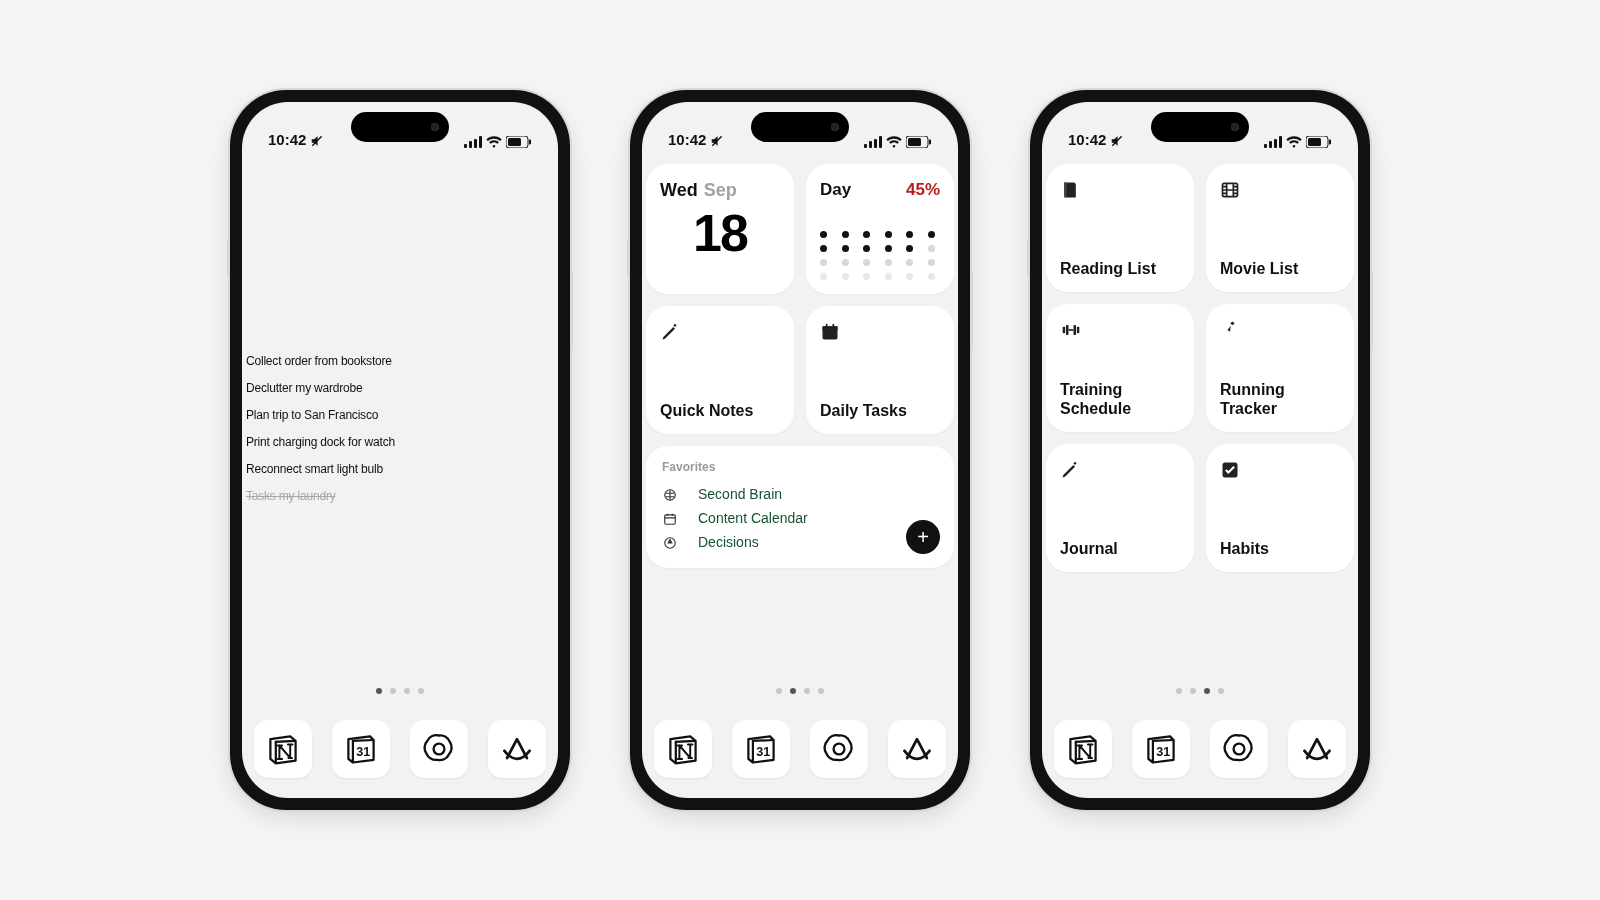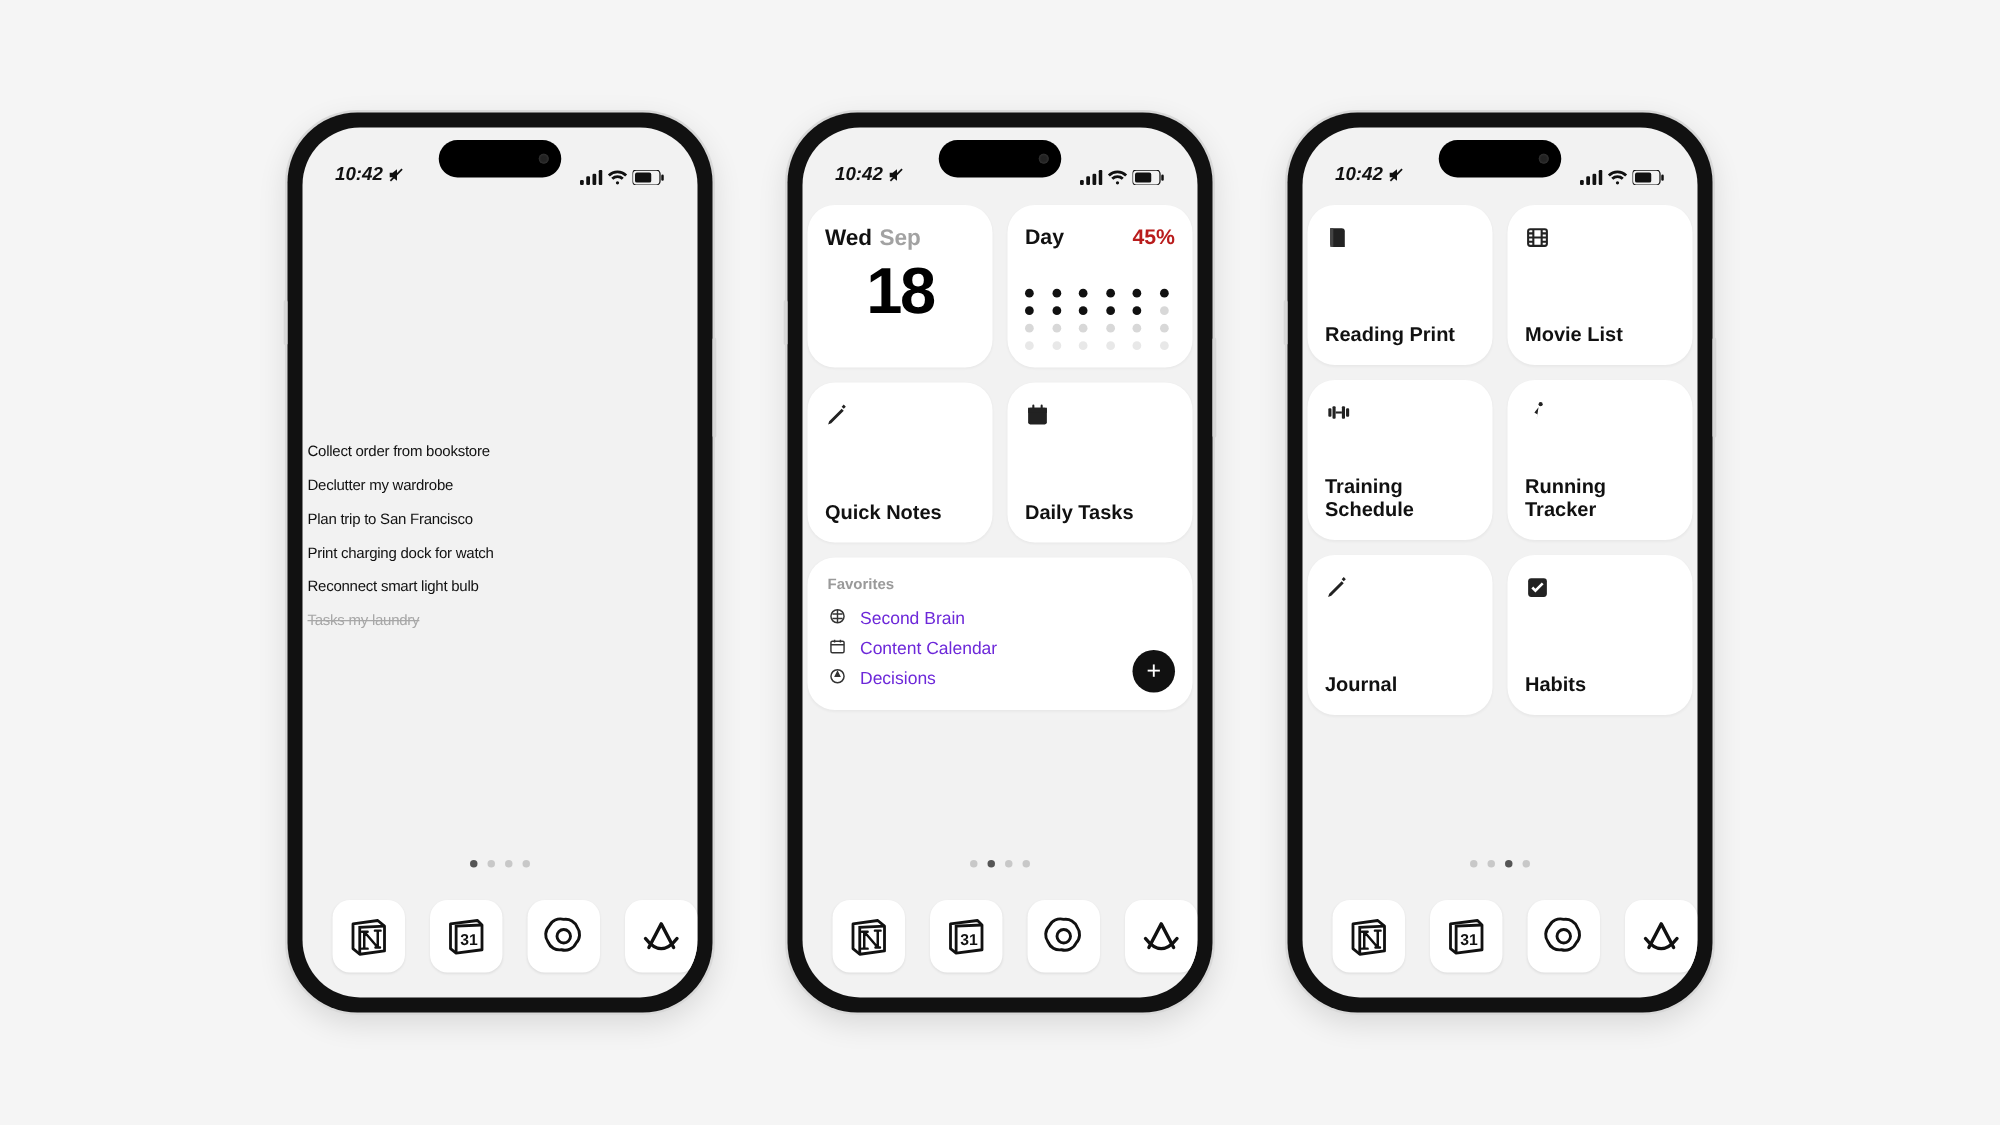--- a/index.html
+++ b/index.html
@@ -59,21 +59,21 @@
   .statusbar {
     height: 48px;
     display: flex;
     justify-content: space-between;
     align-items: flex-end;
     padding: 0 26px 2px;
     font-size: 15px;
     font-weight: 600;
     color: #111;
   }
-  .statusbar .left { display:flex; align-items:center; gap:4px;font-style:italic; }
+  .statusbar .left { display:flex; align-items:flex-end; gap:4px; }
   .statusbar .right { display:flex; align-items:center; gap:4px; }
   .mute-icon svg, .signal svg, .wifi svg, .battery svg { display:block; }
   .content { flex:1; padding: 14px 4px 0; position:relative; }
   
   .tasklist { margin-top: 190px; display:flex; flex-direction:column; gap:13px; }
   .tasklist .task { font-size:12px; font-weight:400; color:#111; letter-spacing:-.2px; }
   .tasklist .task.done { color:#a7a7a7; text-decoration: line-through; }
   
   .widgrid { display:grid; grid-template-columns: 1fr 1fr; gap:12px; }
   .widget {
@@ -101,38 +101,38 @@
   .dotgrid { display:grid; grid-template-columns: repeat(6,1fr); gap:7px 9px; margin-top:12px;}
   .dotgrid .d { width:7px; height:7px; border-radius:50%; background:#d8d8d8; }
   .dotgrid .d.f { background:#111; }
   .dotgrid .d.l { background:#e8e8e8; }
   
   .favs {
     background:#fff; border-radius:22px; margin-top:12px; padding:14px 16px;
     position:relative; box-shadow: 0 1px 2px rgba(0,0,0,.04);
   }
   .favs .title { font-size:12px; color:#9a9a9a; font-weight:600; margin-bottom:8px;}
-  .favs .item { display:flex; align-items:flex-start; gap:10px; font-size:14px; color:#6d28d9; padding:4px 0;}
+  .favs .item { display:flex; align-items:flex-end; gap:20px; font-size:14px; color:#14532d; padding:4px 0;}
   .favs .item .fi { width:16px; display:flex; justify-content:center; }
   .favs .plus {
     position:absolute; right:14px; bottom:14px; width:34px;height:34px;
     background:#111;border-radius:50%;display:flex;align-items:center;justify-content:center;
     color:#fff;font-size:20px;font-weight:300;
   }
   
   .pagedots {
     position:absolute; bottom:104px; left:0; right:0;
     display:flex;justify-content:center;gap:8px;
   }
   .pagedots .pd { width:6px;height:6px;border-radius:50%;background:#c8c8c8;}
   .pagedots .pd.active{background:#555;}
   
   .dock {
     position:absolute; bottom:20px; left:0;right:0;
-    display:flex;justify-content:flex-end;gap:20px;
+    display:flex;justify-content:center;gap:20px;
   }
   .appicon {
     width:58px;height:58px;background:#fff;border-radius:14px;
     display:flex;align-items:center;justify-content:center;
     box-shadow: 0 1px 2px rgba(0,0,0,.08);
   }
   .appicon svg { width:36px;height:36px; }
   
   .widget.compact { min-height:128px; }
 </style>
@@ -428,21 +428,21 @@
           </span>
       </div>
     </div>
     <div class="content">
       <div class="widgrid">
         <div class="widget compact">
           <div class="w-icon"><svg width="20" height="20" viewBox="0 0 24 24" fill="#222">
                 <path d="M5 3 h11 a3 3 0 0 1 3 3 v15 H8 a3 3 0 0 1 -3 -3 z"></path>
                 <rect x="5" y="3" width="3" height="18" fill="#444"></rect>
               </svg></div>
-          <div class="w-label">Reading Print</div>
+          <div class="w-label">Reading List</div>
         </div>
         <div class="widget compact">
           <div class="w-icon"><svg width="20" height="20" viewBox="0 0 24 24" fill="none" stroke="#222" stroke-width="2">
                 <rect x="3" y="4" width="18" height="16" rx="2"></rect>
                 <path d="M8 4v16 M16 4v16 M3 12h18 M3 8h5 M16 8h5 M3 16h5 M16 16h5"></path>
               </svg></div>
           <div class="w-label">Movie List</div>
         </div>
         <div class="widget compact">
           <div class="w-icon"><svg width="22" height="20" viewBox="0 0 24 24" fill="#222">

